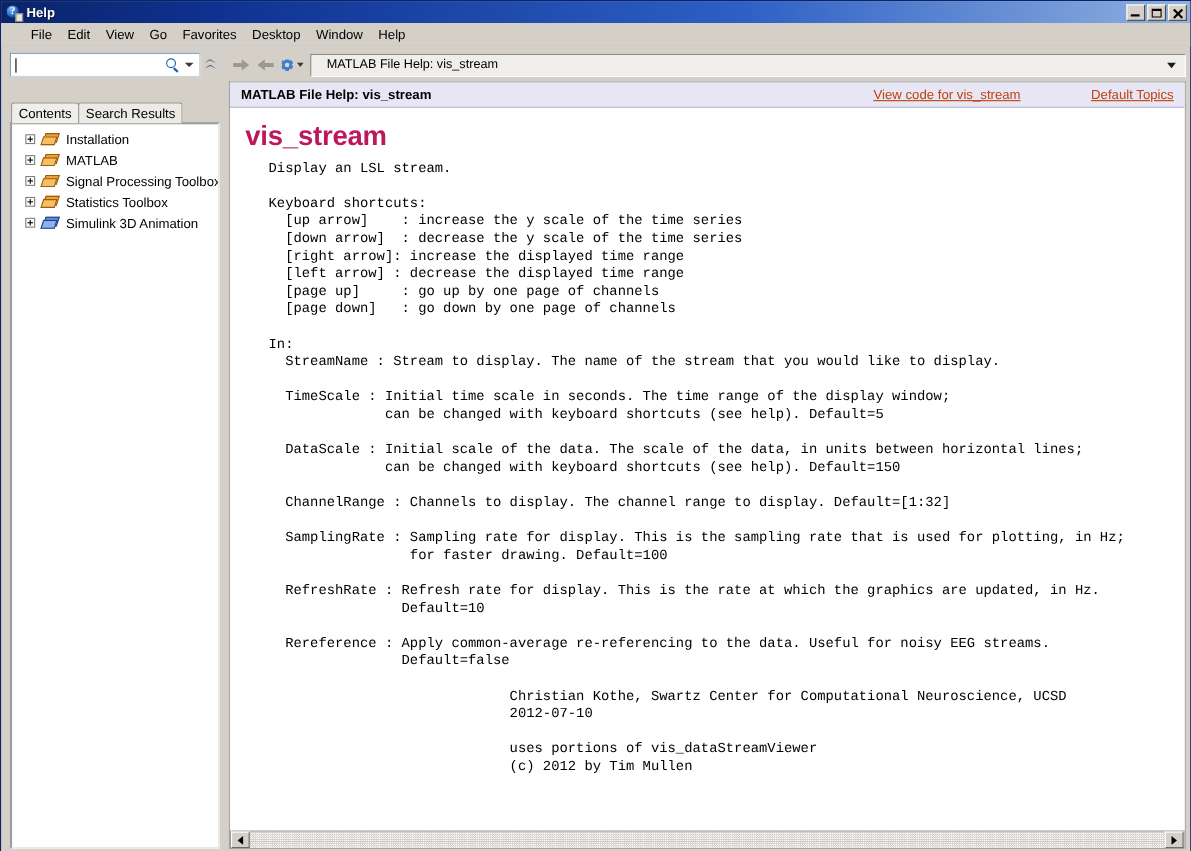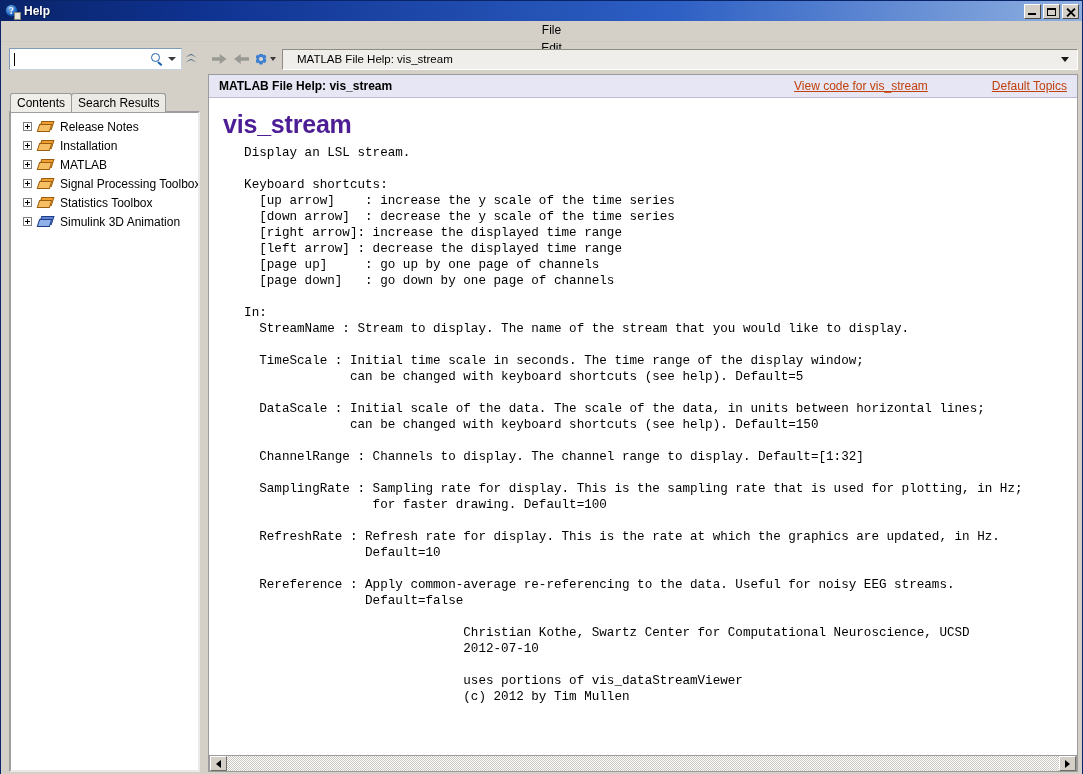--- a/index.html
+++ b/index.html
@@ -104,21 +104,20 @@
   }
 
   
   .menubar {
     height: 20px;
     background: #d4d0c8;
     display: flex;
     align-items: center;
     padding-left: 20px;
     border-bottom: 1px solid #cfcbc3;
-    flex-direction: column;
   }
   .menu-item {
     padding: 2px 7px;
     font-size: 12px;
     color: #000;
     cursor: default;
     white-space: nowrap;
   }
 
   
@@ -426,21 +425,21 @@
     right: 10px;
   }
   .doc-body {
     flex: 1 1 auto;
     overflow: hidden;
     padding: 10px 0 0 12px;
     background: #fff;
   }
   .doc-title {
     font: bold 25px "Liberation Sans", sans-serif;
-    color: #4c1d95;
+    color: #be185d;
     margin: 2px 0 6px 2px;
     letter-spacing: -0.2px;
   }
   pre.doc-pre {
     font-family: "Liberation Mono", "DejaVu Sans Mono", monospace;
     font-size: 12.6px;
     line-height: 16px;
     color: #000;
     margin: 0;
     padding: 0 17px 0 8px;
@@ -551,31 +550,20 @@
       <div class="tree-panel">
         <div class="tree-item">
           <div class="expander">
               <i></i>
               <i></i>
             </div>
           <div class="book-icon">
               <div class="b-back"></div>
               <div class="b-front"></div>
             </div>
-          <div class="tree-label">Release Notes</div>
-        </div>
-        <div class="tree-item">
-          <div class="expander">
-              <i></i>
-              <i></i>
-            </div>
-          <div class="book-icon">
-              <div class="b-back"></div>
-              <div class="b-front"></div>
-            </div>
           <div class="tree-label">Installation</div>
         </div>
         <div class="tree-item">
           <div class="expander">
               <i></i>
               <i></i>
             </div>
           <div class="book-icon">
               <div class="b-back"></div>
               <div class="b-front"></div>

